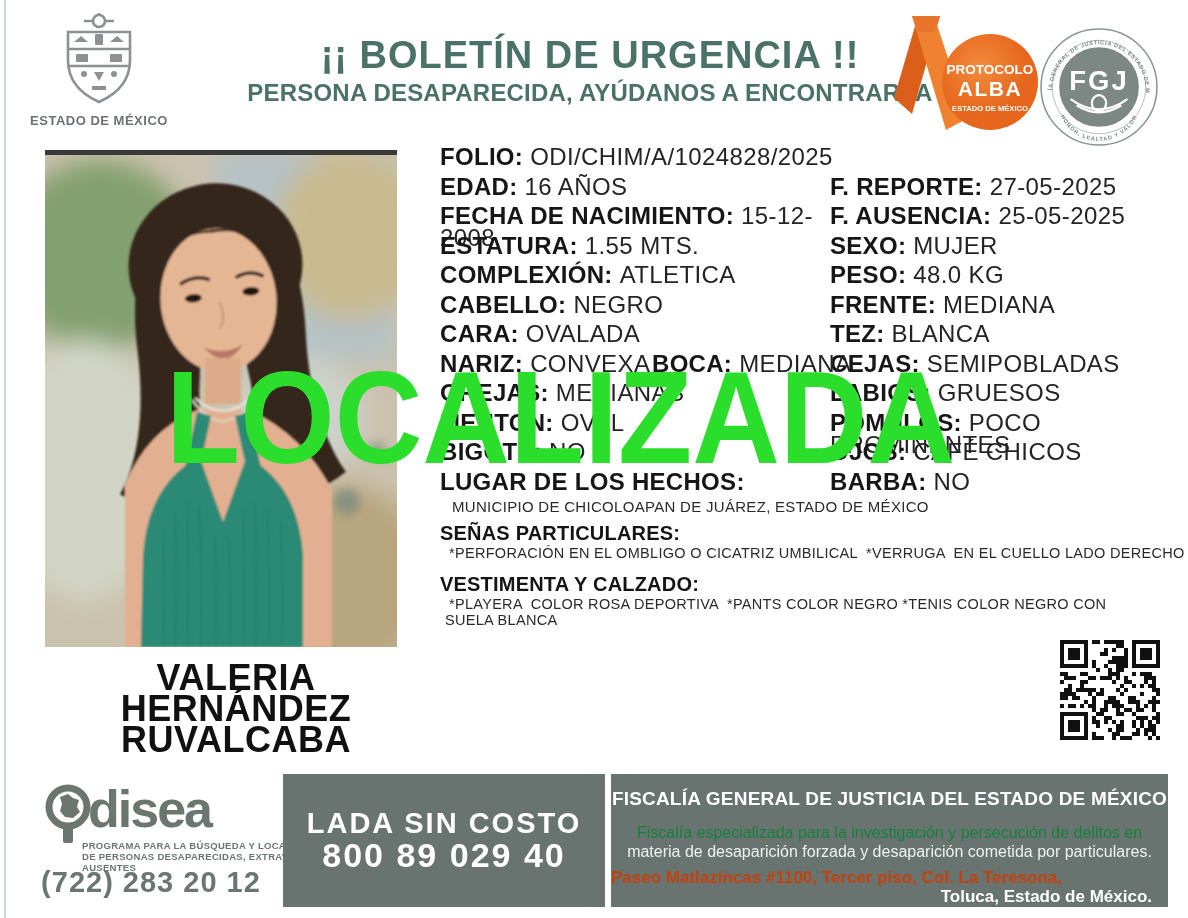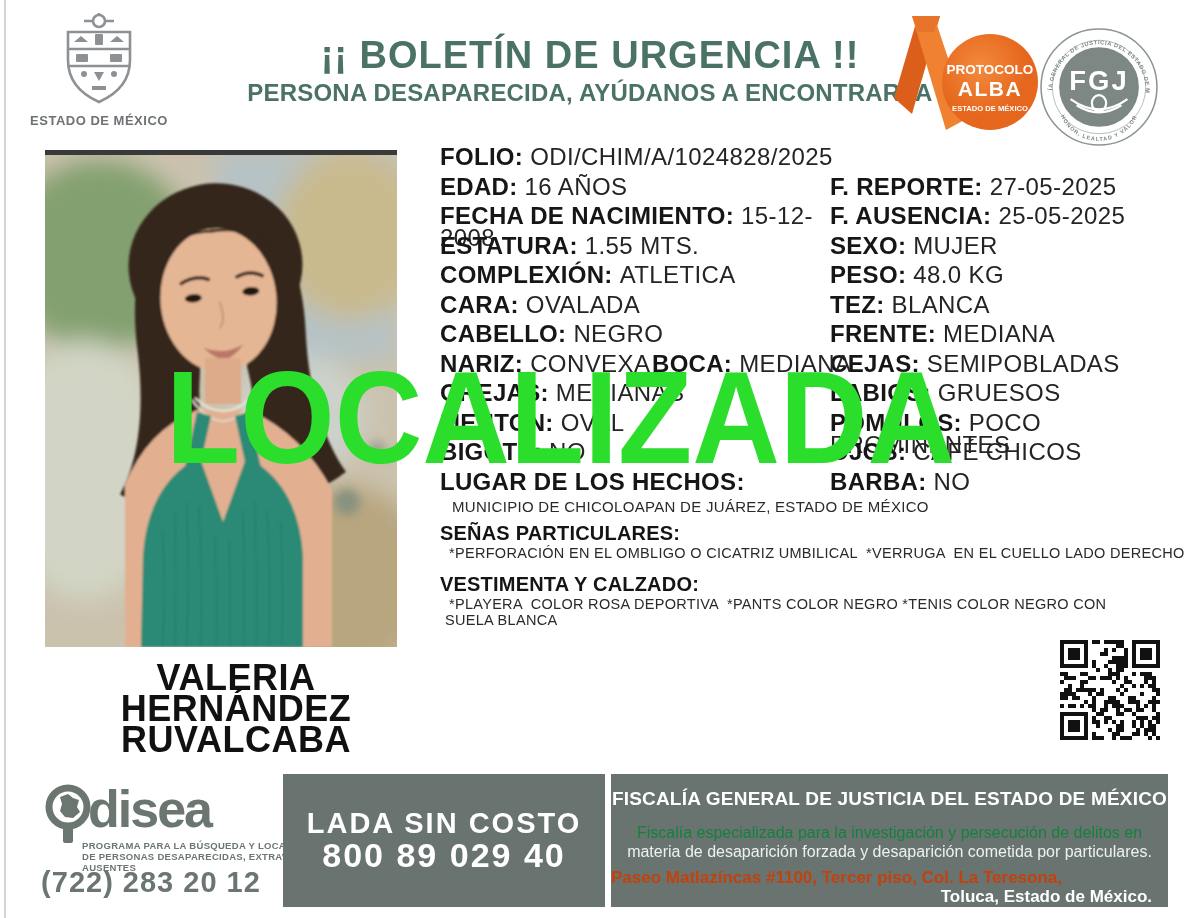--- a/index.html
+++ b/index.html
@@ -206,26 +206,26 @@
   </div>
   <div class="frow">
     <div class="lcell"><span class="lbl">ESTATURA:</span><span class="val">1.55 MTS.</span></div>
     <div class="rcell"><span class="lbl">SEXO:</span><span class="val">MUJER</span></div>
   </div>
   <div class="frow">
     <div class="lcell"><span class="lbl">COMPLEXIÓN:</span><span class="val">ATLETICA</span></div>
     <div class="rcell"><span class="lbl">PESO:</span><span class="val">48.0 KG</span></div>
   </div>
   <div class="frow">
+    <div class="lcell"><span class="lbl">CABELLO:</span><span class="val">NEGRO</span></div>
+    <div class="rcell"><span class="lbl">FRENTE:</span><span class="val">MEDIANA</span></div>
+  </div>
+  <div class="frow">
     <div class="lcell"><span class="lbl">CARA:</span><span class="val">OVALADA</span></div>
     <div class="rcell"><span class="lbl">TEZ:</span><span class="val">BLANCA</span></div>
-  </div>
-  <div class="frow">
-    <div class="lcell"><span class="lbl">CABELLO:</span><span class="val">NEGRO</span></div>
-    <div class="rcell"><span class="lbl">FRENTE:</span><span class="val">MEDIANA</span></div>
   </div>
   <div class="frow">
     <div class="lcell">
       <span class="lbl">NARIZ:</span><span class="val">CONVEXA</span>
       <span class="midpair"><span class="lbl">BOCA:</span><span class="val">MEDIANA</span></span>
     </div>
     <div class="rcell"><span class="lbl">CEJAS:</span><span class="val">SEMIPOBLADAS</span></div>
   </div>
   <div class="frow">
     <div class="lcell"><span class="lbl">OREJAS:</span><span class="val">MEDIANAS</span></div>

